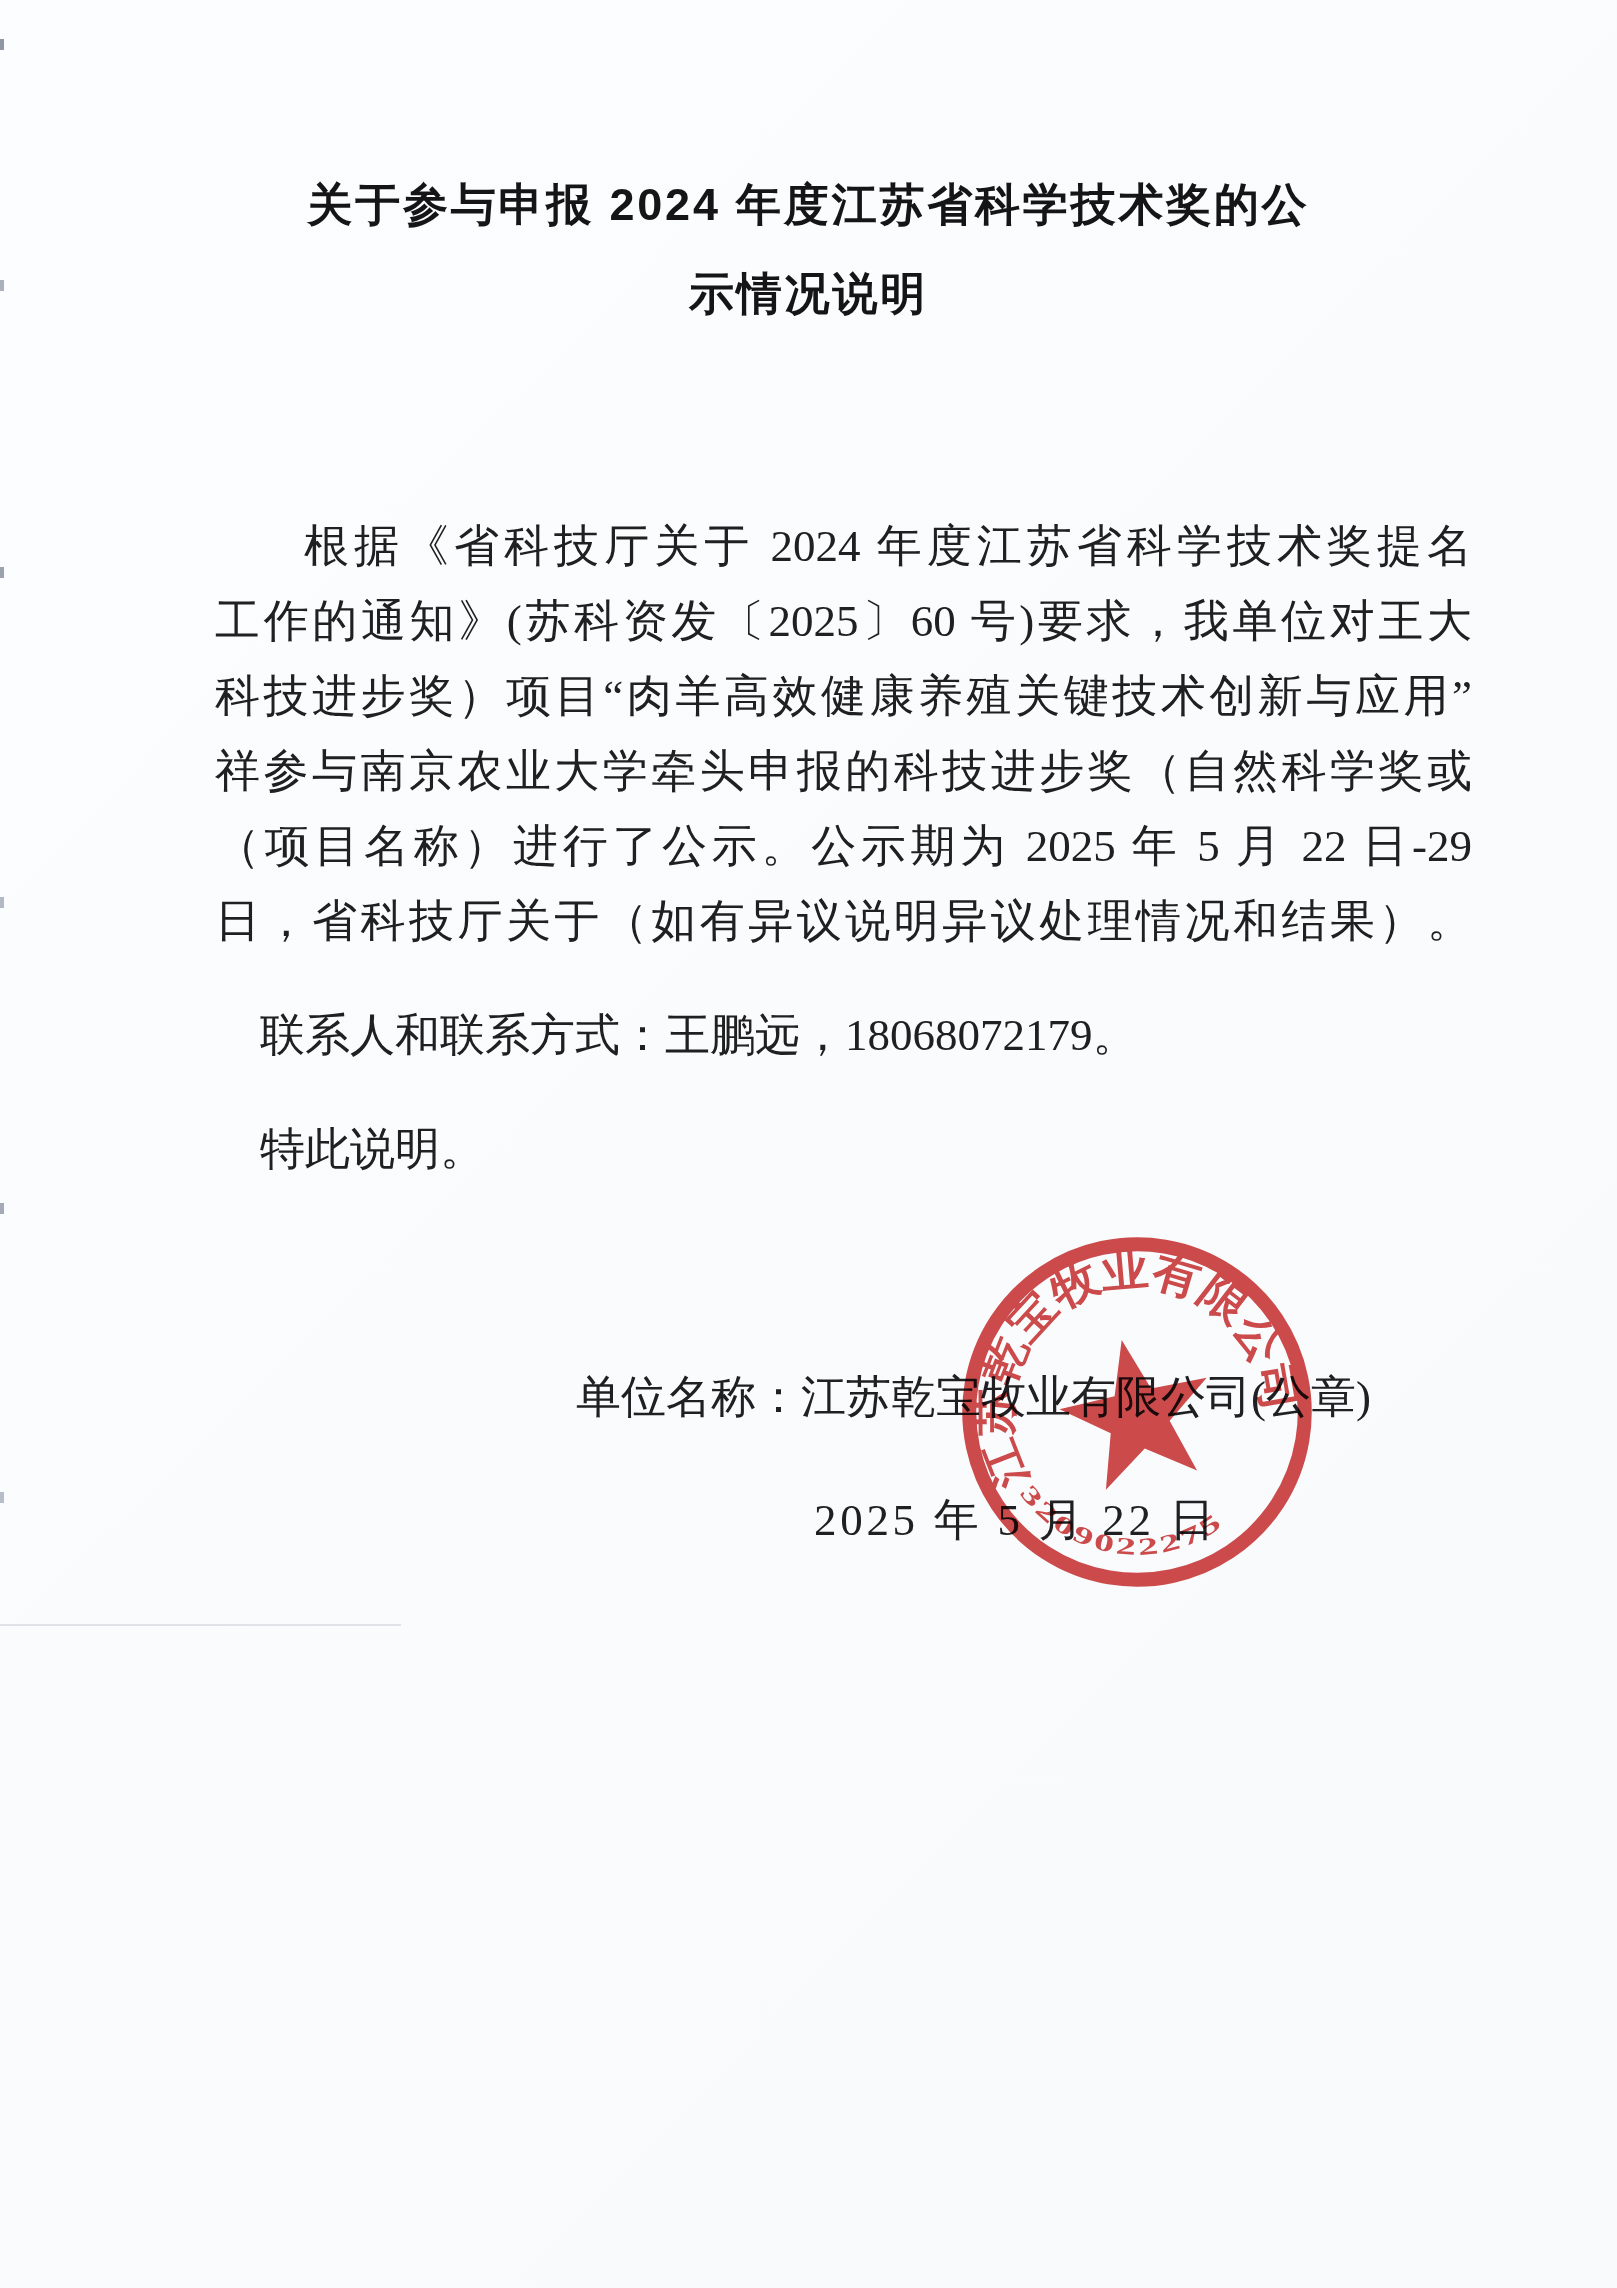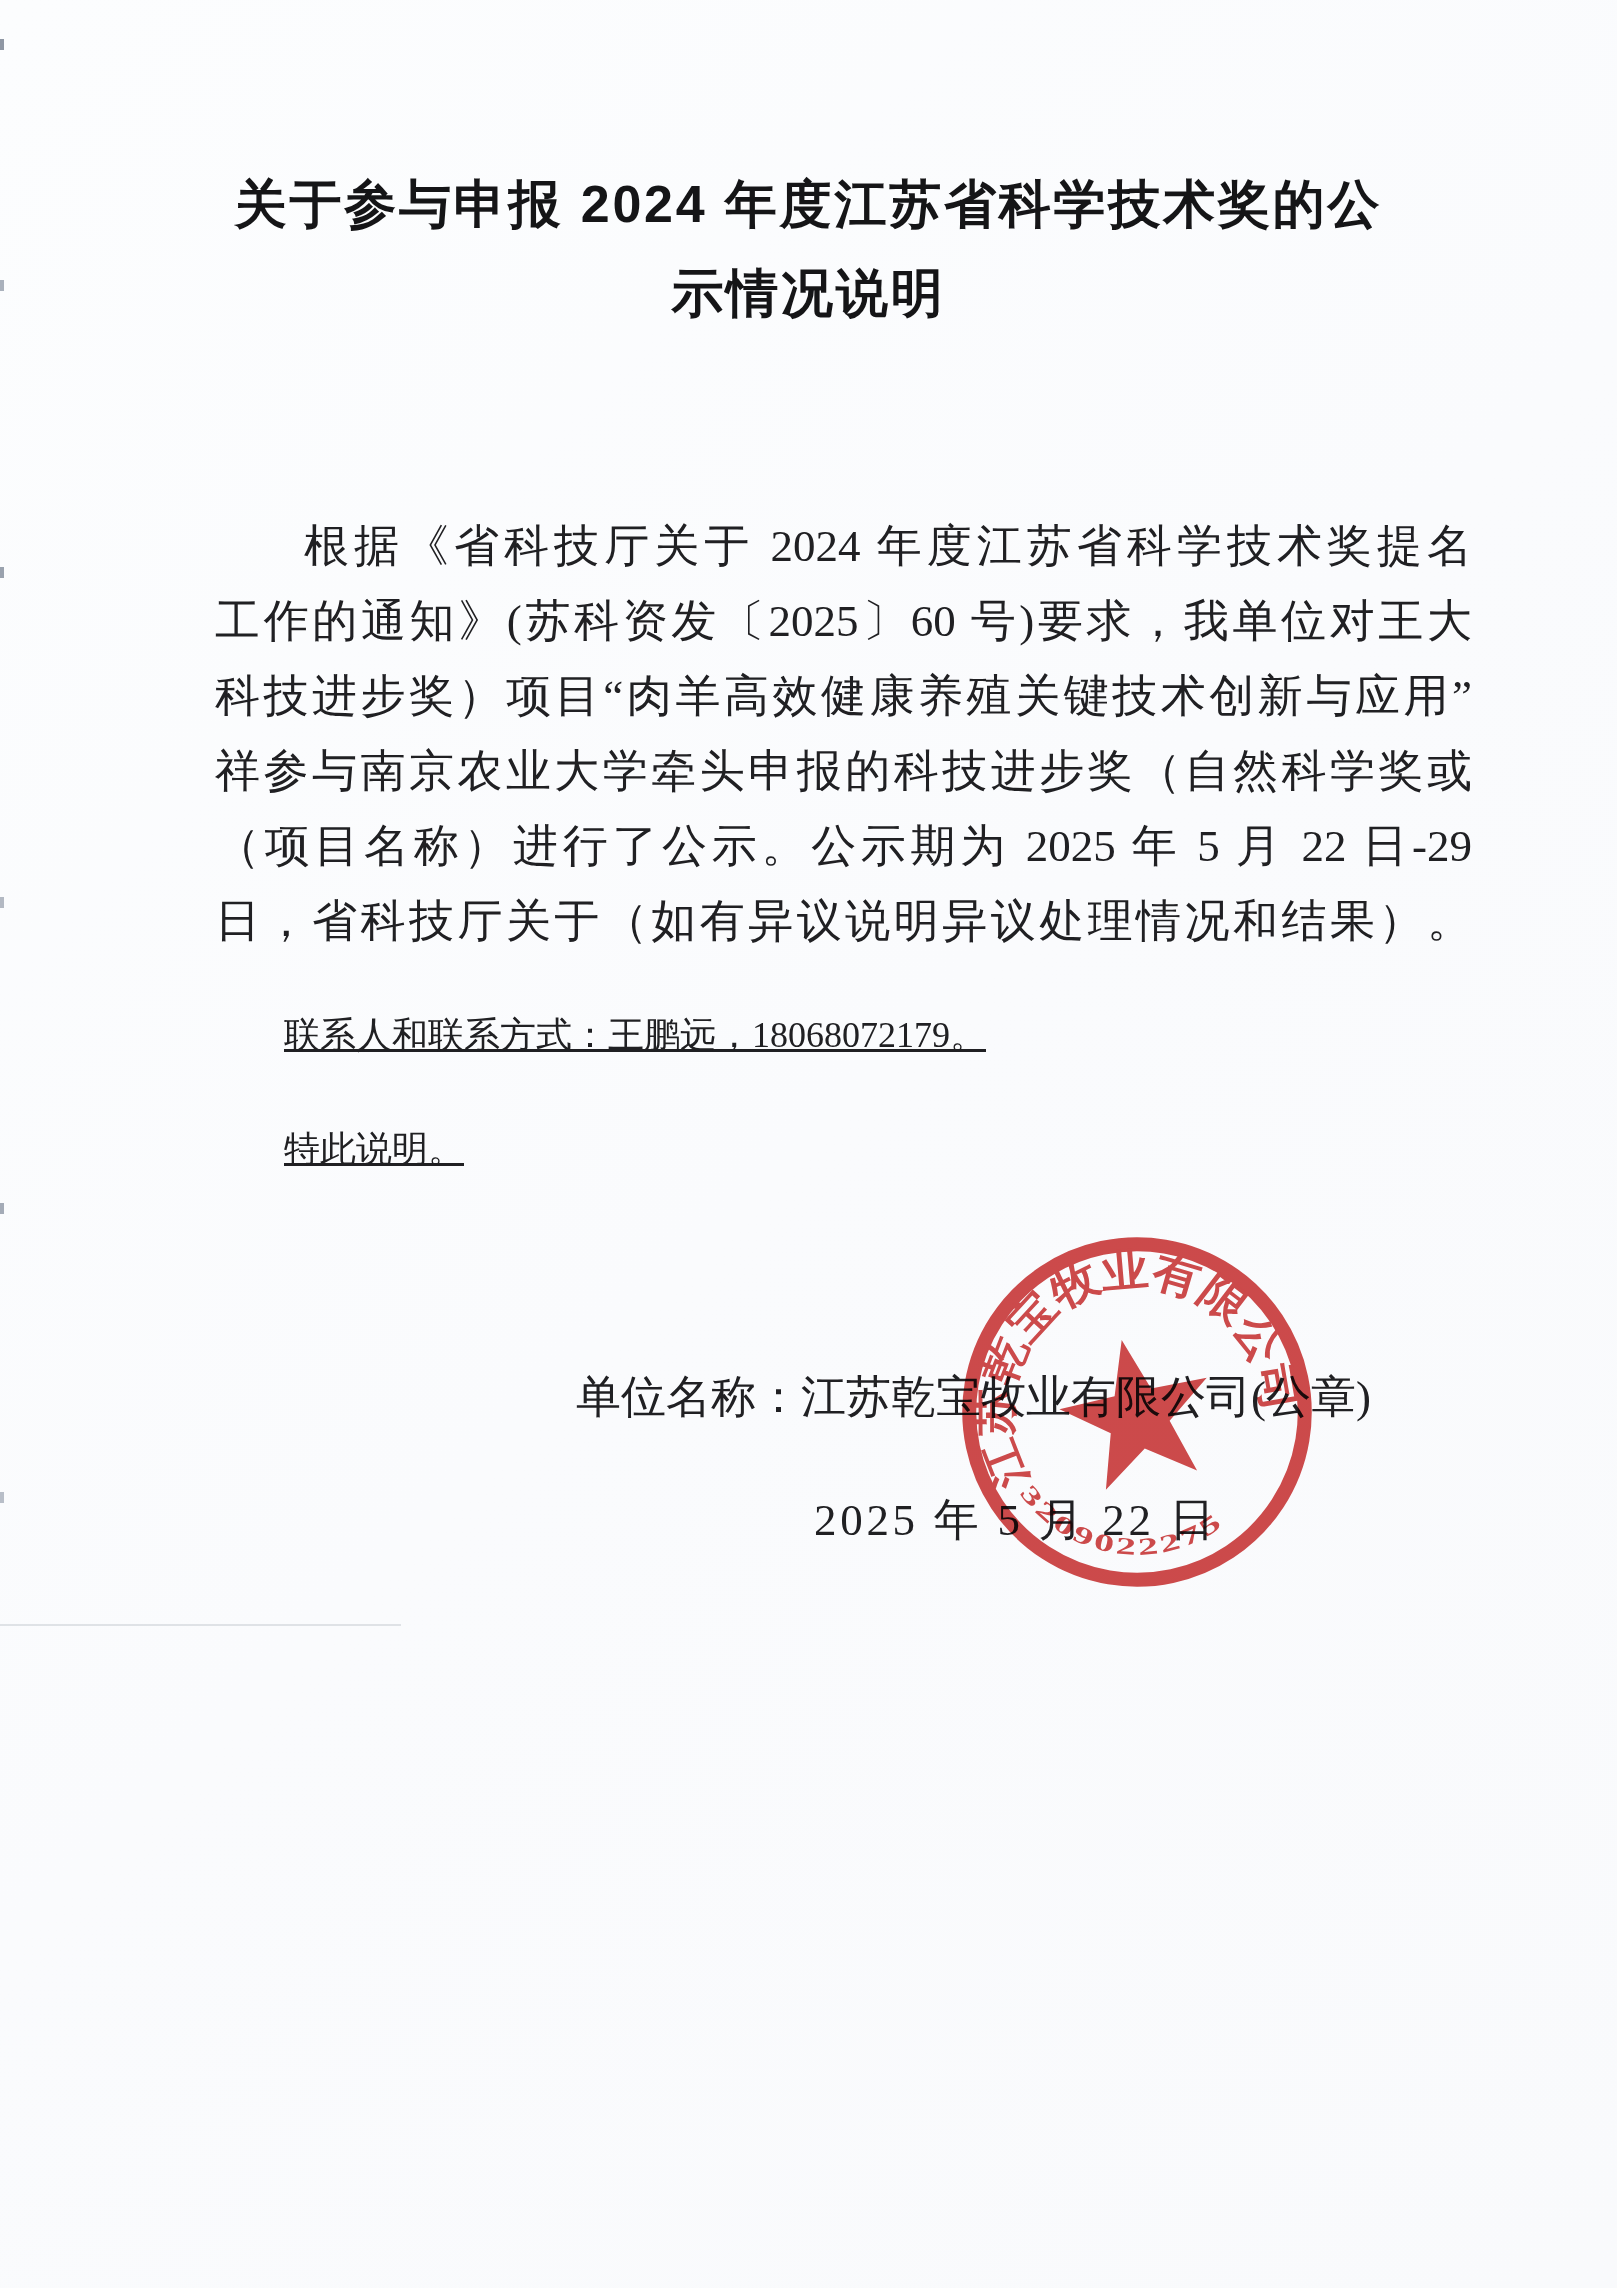--- a/index.html
+++ b/index.html
@@ -15,21 +15,21 @@
 
   
   .doc-title {
     position: absolute;
     top: 160px;
     left: 0;
     width: 100%;
     text-align: center;
     font-family: "Liberation Sans", "DejaVu Sans", sans-serif;
     font-weight: 700;
-    font-size: 52px;
+    font-size: 45px;
     line-height: 89px;
     letter-spacing: 2.8px;
     color: #151517;
   }
 
   
   .body-block {
     position: absolute;
     left: 186px;
     top: 509px;
@@ -43,27 +43,26 @@
     line-height: 75px;
     text-align: justify;
     text-align-last: justify;
     white-space: nowrap;
     margin-left: 29px;
   }
   .body-line.first { text-indent: 89px; }
 
   .contact-line, .closing-line {
     position: absolute;
-    left: 284px;
+    left: 260px;
     font-family: "Liberation Serif", "DejaVu Serif", serif;
-    font-size: 36px;
+    font-size: 45px;
     line-height: 60px;
     color: #202023;
     white-space: nowrap;
-    text-decoration: underline;
   }
   .contact-line { top: 1005px; }
   .closing-line { top: 1119px; }
 
   .unit-line {
     position: absolute;
     left: 576px;
     top: 1367px;
     font-family: "Liberation Serif", "DejaVu Serif", serif;
     font-size: 45px;

